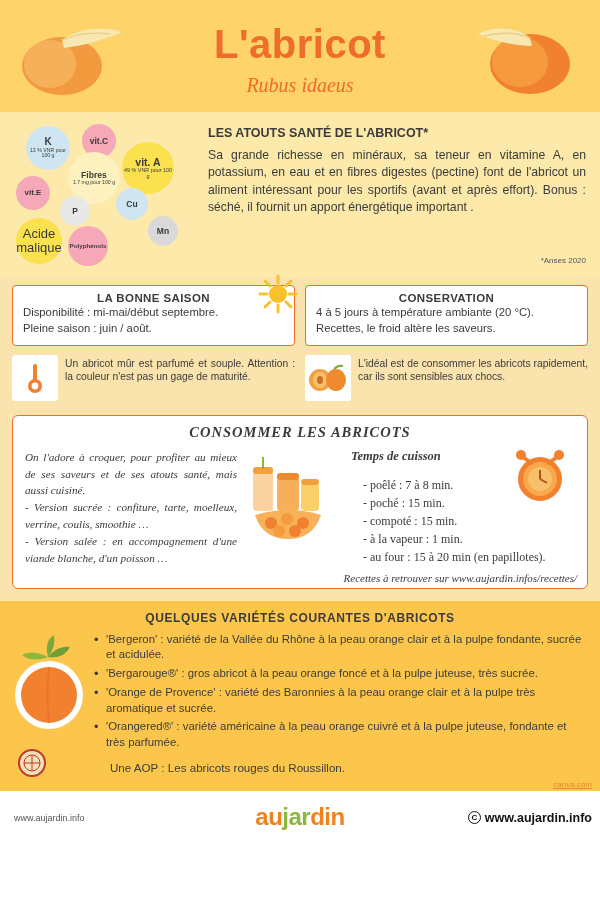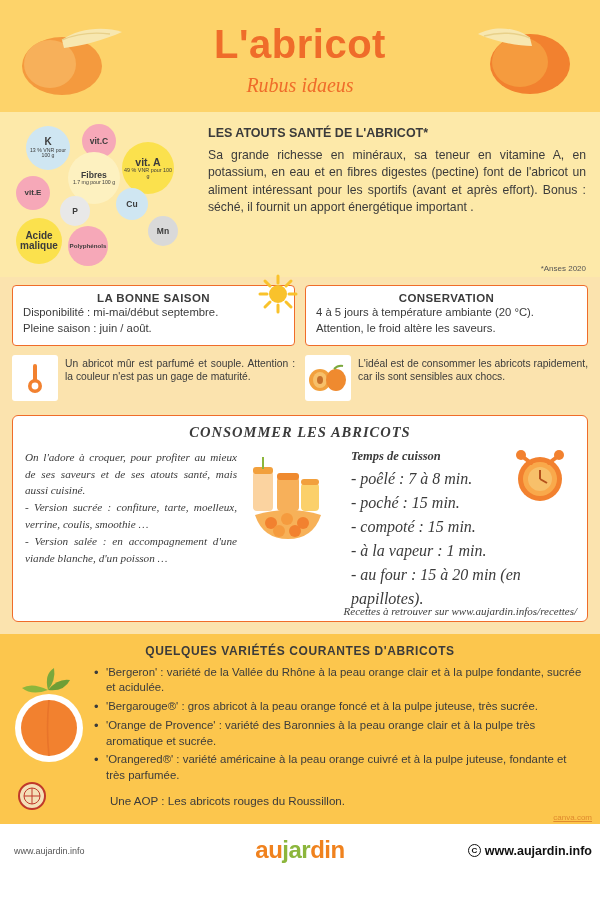--- a/index.html
+++ b/index.html
@@ -53,21 +53,21 @@
   .atouts-text {
     position:absolute; left:208px; top:14px; right:14px;
   }
   .atouts-title {
     font-size:12.5px; font-weight:bold; color:#3b3b3b; margin-bottom:7px;
   }
   .atouts-body {
     font-size:12.2px; line-height:1.42; color:#3b3b3b; text-align:justify;
   }
   .atouts-note {
-    position:absolute; right:14px; bottom:4px;
+    position:absolute; right:14px; bottom:12px;
     font-size:8px; color:#555;
   }
 
   
   .mid { background:#fbe3ae; padding:8px 12px 10px 12px; position:relative; }
   .two-col { display:flex; gap:10px; }
   .card {
     background:#fff; border:1.6px solid #ef6c2a; border-radius:4px;
     padding:6px 10px 8px 10px; flex:1; position:relative;
   }
@@ -102,22 +102,22 @@
     width:212px; font-family:"Liberation Serif", serif; font-style:italic;
     font-size:11.2px; line-height:1.5; color:#3b3b3b; text-align:justify;
   }
   .cons-mid { width:108px; position:relative; }
   .cons-right { flex:1; position:relative; padding-left:6px; }
   .cuisson-title {
     font-family:"Liberation Serif", serif; font-style:italic; font-weight:bold;
     font-size:12.5px; color:#3b3b3b; margin-bottom:3px;
   }
   .cuisson-list {
-    font-family:"Liberation Serif", serif; font-style:italic;
-    font-size:16px; line-height:1.5; color:#3b3b3b; margin:0; padding:0; list-style:none;
+    font-family:"Liberation Serif", serif; 
+    font-size:12px; line-height:1.5; color:#3b3b3b; margin:12px; padding:0; list-style:none;
   }
   .cons-foot {
     position:absolute; right:10px; bottom:4px;
     font-family:"Liberation Serif", serif; font-style:italic;
     font-size:11px; color:#3b3b3b;
   }
   .clock { position:absolute; right:4px; top:-4px; }
 
   
   .varietes {
@@ -223,21 +223,21 @@
             <div style="font-size:8.5px;font-weight:bold">Cu</div>
           </div>
         </div>
         <div class="bub" style="left: 140px; top: 96px; width: 30px; height: 30px; background: rgb(217, 217, 217); color: rgb(59, 59, 59);">
           <div>
             <div style="font-size:8.5px;font-weight:bold">Mn</div>
           </div>
         </div>
         <div class="bub" style="left: 8px; top: 98px; width: 46px; height: 46px; background: rgb(251, 225, 77); color: rgb(59, 59, 59);">
           <div>
-            <div style="font-size:10px;font-weight:bold">Acide malique</div>
+            <div style="font-size:13px;font-weight:normal">Acide malique</div>
           </div>
         </div>
         <div class="bub" style="left: 60px; top: 106px; width: 40px; height: 40px; background: rgb(246, 168, 184); color: rgb(59, 59, 59);">
           <div>
             <div style="font-size:6.2px;font-weight:bold">Polyphénols</div>
           </div>
         </div>
       </div>
     <div class="atouts-text">
       <div class="atouts-title">LES ATOUTS SANTÉ DE L'ABRICOT*</div>
@@ -262,21 +262,21 @@
           </g>
           <circle cx="22" cy="22" r="9" fill="#f9c22b"></circle>
         </svg>
         <div class="card-title">LA BONNE SAISON</div>
         <div class="card-line">Disponibilité : mi-mai/début septembre.</div>
         <div class="card-line">Pleine saison : juin / août.</div>
       </div>
       <div class="card">
         <div class="card-title">CONSERVATION</div>
         <div class="card-line">4 à 5 jours à température ambiante (20 °C).</div>
-        <div class="card-line">Attention, le froid altère les saveurs.</div>
+        <div class="card-line">Recettes, le froid altère les saveurs.</div>
       </div>
     </div>
 
     <div class="tips">
       <div class="tip">
         <div class="tip-ico">
           <svg width="22" height="34" viewBox="0 0 22 34">
             <rect x="9" y="3" width="4" height="18" rx="2" fill="#f2812f"></rect>
             <circle cx="11" cy="25" r="7" fill="#f2812f"></circle>
             <circle cx="11" cy="25" r="3.4" fill="#fff"></circle>

